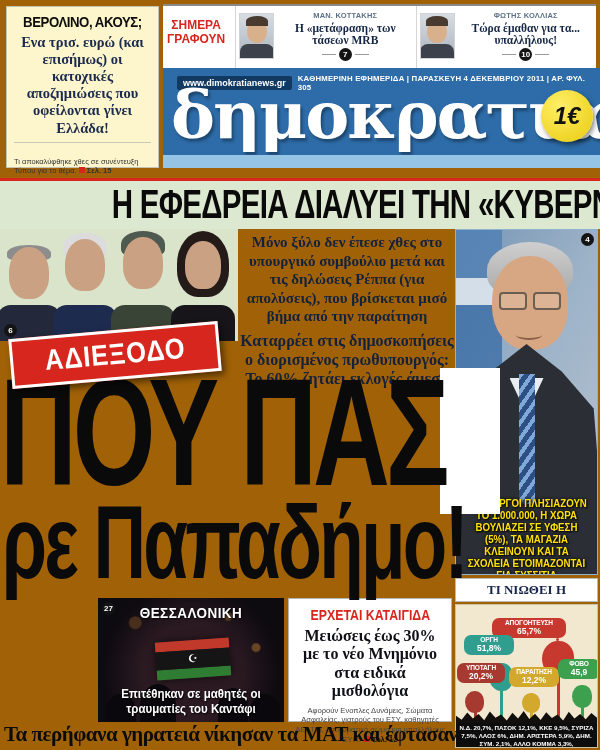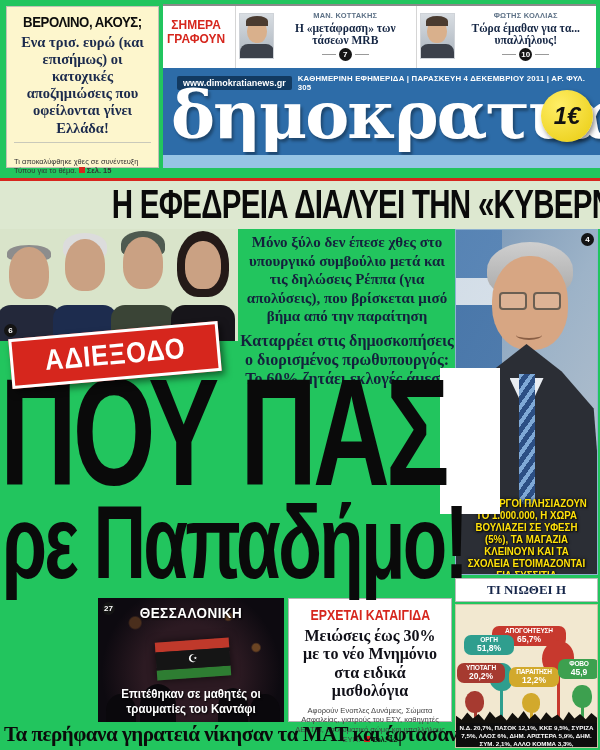--- a/index.html
+++ b/index.html
@@ -1,16 +1,16 @@
 <!DOCTYPE html>
 <html><head>
 <meta charset="utf-8">
 <style>
   html,body{margin:0;padding:0;background:#e8e8e8;}
-  #page{position:relative;width:600px;height:750px;background:#22c55e;overflow:hidden;
+  #page{position:relative;width:600px;height:750px;background:#a16207;overflow:hidden;
         font-family:"Liberation Sans",sans-serif;margin:0 auto;}
   .abs{position:absolute;}
 
   
   .badge{display:inline-block;width:13px;height:13px;border-radius:50%;background:#141414;
          color:#fff;font:bold 8px/13px "Liberation Sans",sans-serif;text-align:center;vertical-align:middle;}
 
   
   #berlin{left:6px;top:6px;width:153px;height:162px;background:#fdf6cd;border:1px solid #c2c2b5;
           text-align:center;box-sizing:border-box;padding:6px 7px 0;}
@@ -256,21 +256,21 @@
   </div>
 
   <div id="soc-title" class="abs">
     <span>ΤΙ ΝΙΩΘΕΙ Η ΚΟΙΝΩΝΙΑ</span>
     <span class="badge">5</span>
   </div>
   <div id="chart" class="abs">
 
     <div class="stem" style="left:101px;top:60px;height:62px;background:#c7392e;"></div>
     <div class="head" style="left:86px;top:36px;width:32px;height:36px;background:#c7392e;"></div>
-    <div class="bub" style="left:36px;top:21px;width:70px;background:#c7392e;">
+    <div class="bub" style="left:36px;top:13px;width:70px;background:#c7392e;">
       <span class="c">ΑΠΟΓΟΗΤΕΥΣΗ</span>
       <span class="v">65,7%</span>
     </div>
     <div class="dot" style="left:94px;top:27px;width:5px;height:5px;background:#c7392e;"></div>
     <div class="dot" style="left:100px;top:33px;width:3px;height:3px;background:#c7392e;"></div>
 
     <div class="stem" style="left:44px;top:78px;height:44px;background:#2f9e8e;"></div>
     <div class="head" style="left:33px;top:58px;width:24px;height:28px;background:#2f9e8e;"></div>
     <div class="bub" style="left:8px;top:30px;width:46px;background:#2f9e8e;">
       <span class="c">ΟΡΓΗ</span>

